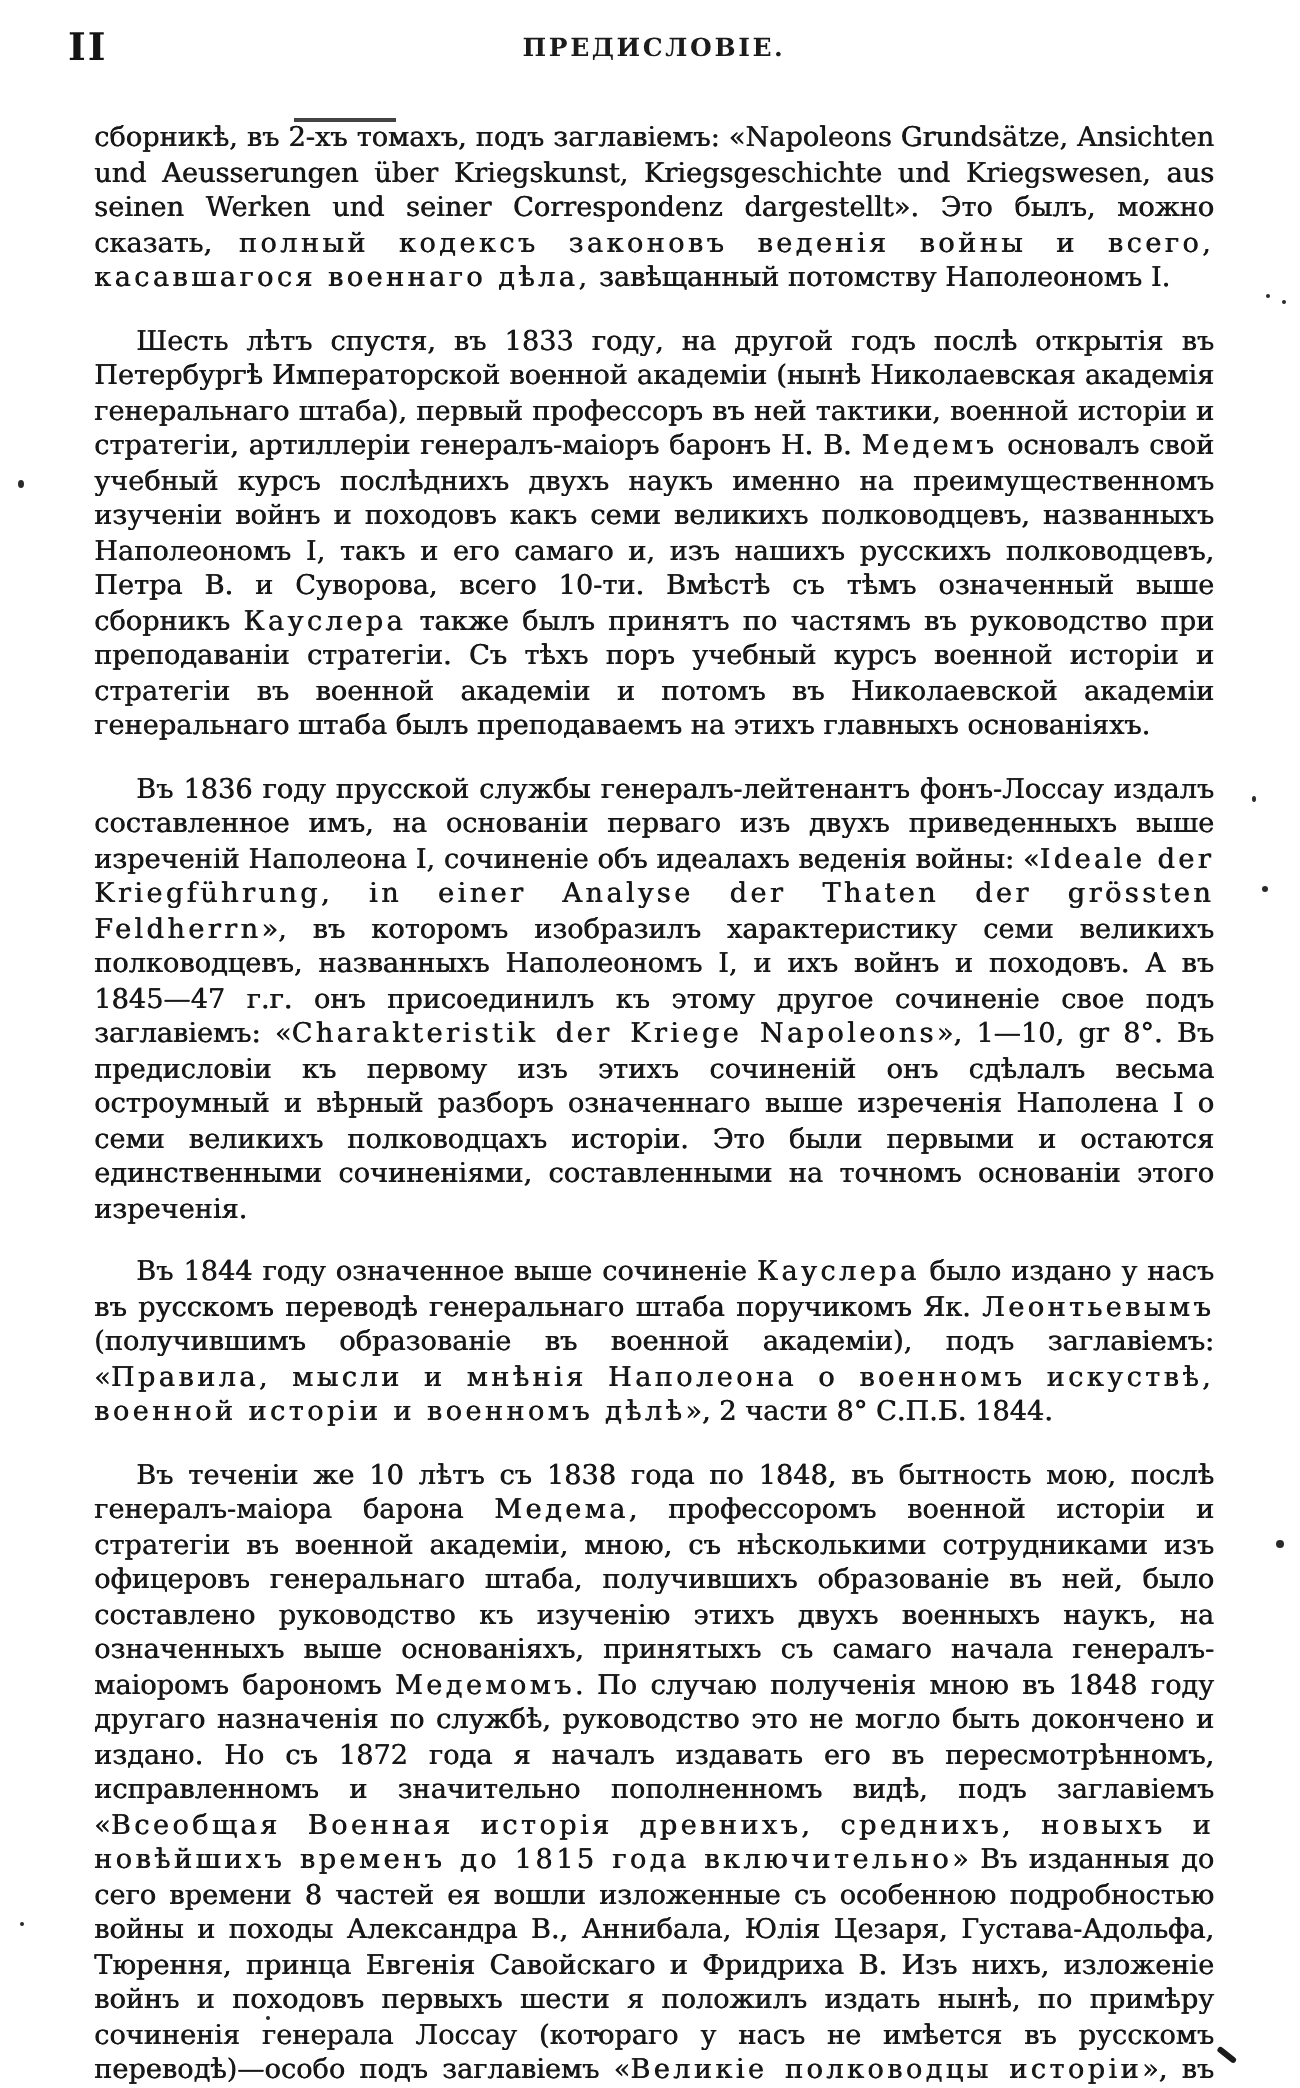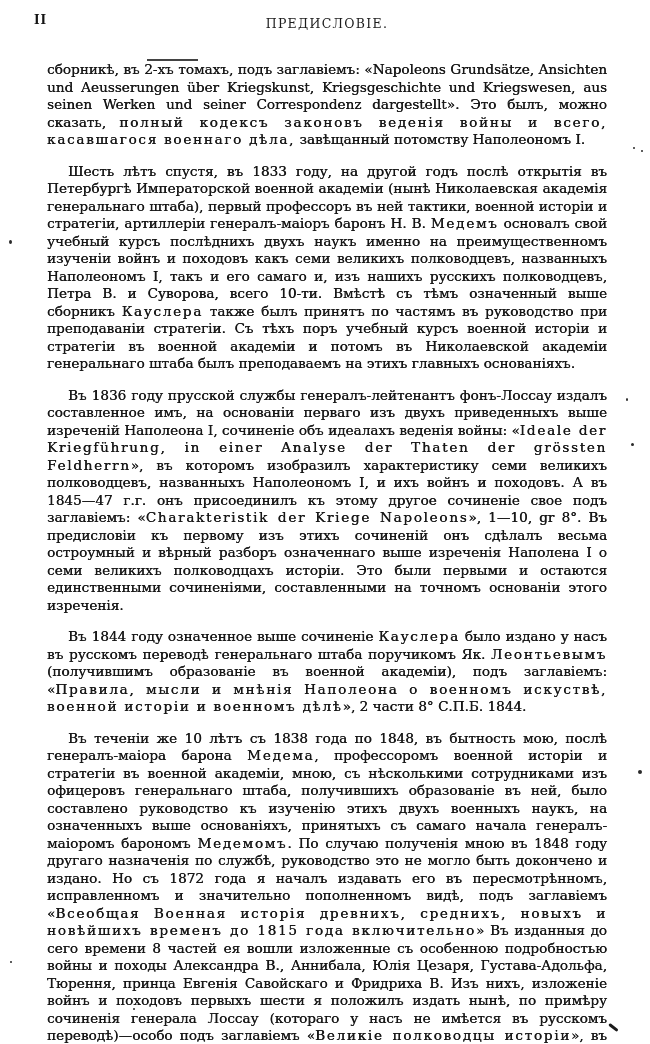--- a/index.html
+++ b/index.html
@@ -9,33 +9,33 @@
     height: 1044px;
     background: #ffffff;
     overflow: hidden;
     font-family: "DejaVu Serif", "Liberation Serif", serif;
     color: #181818;
   }
   .page-number {
     position: absolute;
     left: 34px;
     top: 13px;
-    font-size: 12px;
+    font-size: 19px;
     font-weight: bold;
     letter-spacing: 1px;
     color: #141414;
   }
   .running-title {
     position: absolute;
     left: 33px;
     width: 588px;
     top: 16px;
     text-align: center;
     font-size: 12.5px;
-    font-weight: normal;
+    font-weight: bold;
     letter-spacing: 1.3px;
     color: #1c1c1c;
   }
   .body-text {
     position: absolute;
     left: 33px;
     top: 47px;
     width: 588px;
     font-size: 13.6px;
     line-height: 17.5px;

